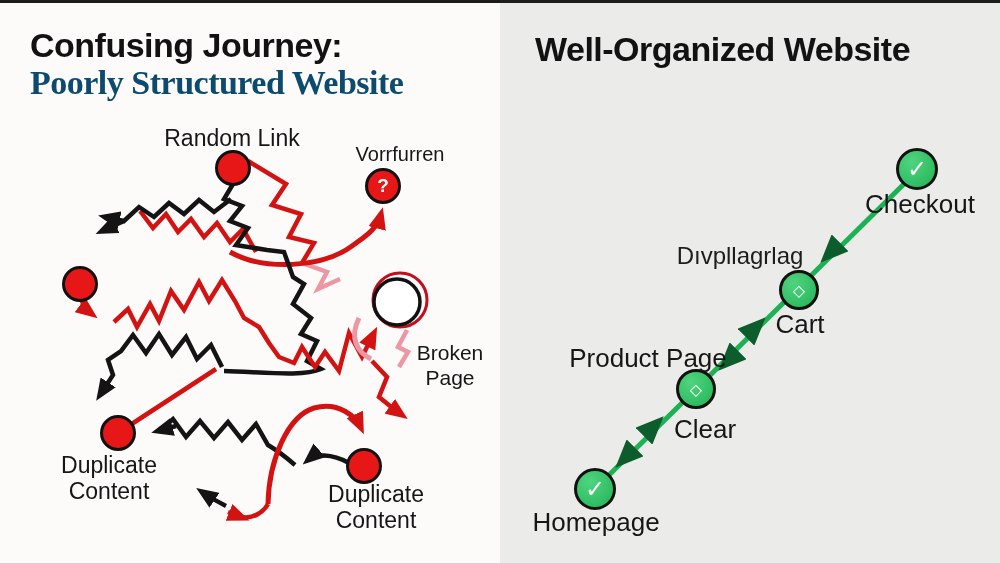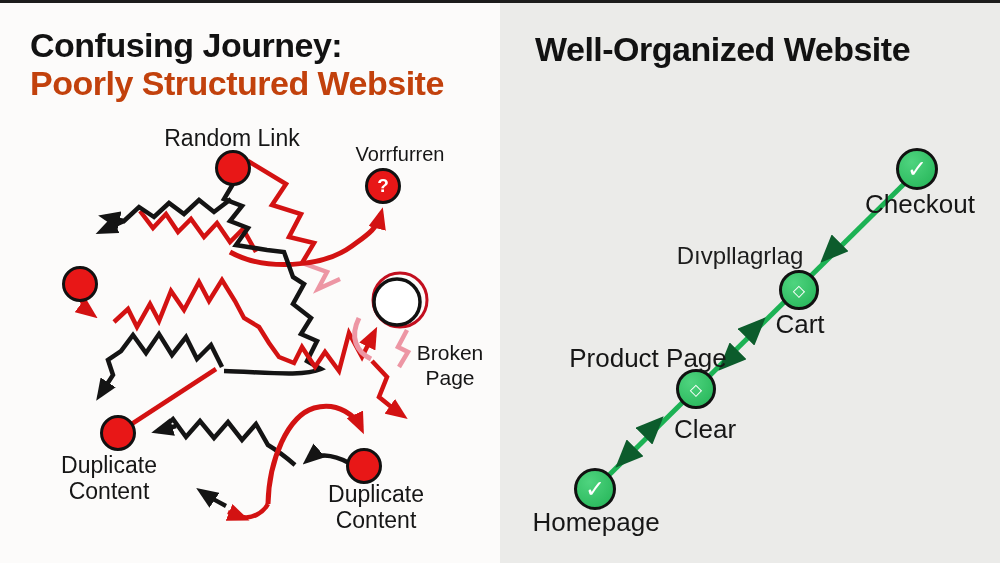--- a/index.html
+++ b/index.html
@@ -3,21 +3,21 @@
 <meta charset="utf-8">
 <style>
   html,body{margin:0;padding:0;}
   body{font-family:"Liberation Sans","DejaVu Sans",sans-serif;}
   .stage{position:relative;width:1000px;height:563px;overflow:hidden;background:#fcfbfa;padding-left:45px;}
   .panel-right-bg{position:absolute;left:500px;top:0;width:500px;height:563px;background:#ebebe9;}
   .top-bar{position:absolute;left:0;top:0;width:1000px;height:3px;background:#1c1c1c;}
   .title{position:absolute;font-weight:700;font-size:34px;line-height:38px;letter-spacing:-0.5px;color:#121212;}
   .title-left{left:30px;top:26px;}
   .title-right{left:535px;top:30px;}
-  .title .red{color:#c2410c;}
+  .title .red{color:#0c4a6e;font-family:Liberation Serif, serif;}
   svg.diagram{position:absolute;left:0;top:0;z-index:1;}
   .node{position:absolute;z-index:2;border-radius:50%;display:flex;align-items:center;justify-content:center;box-sizing:border-box;border:3px solid #111;}
   .node-red{background:#e81717;}
   .node-green{background:radial-gradient(circle at 35% 30%,#4fd47f,#23b356);}
   .node .glyph{color:#fff;font-weight:700;}
   .lbl{position:absolute;z-index:3;color:#161616;text-align:center;transform:translateX(-50%);white-space:nowrap;}
   .lbl-l{font-size:23px;line-height:26px;}
   .lbl-r{font-size:26px;line-height:28px;}
   .garbled{font-size:24px;line-height:18px;color:#1d1d1d;}
   .garbled .g2{font-size:19px;display:block;}

